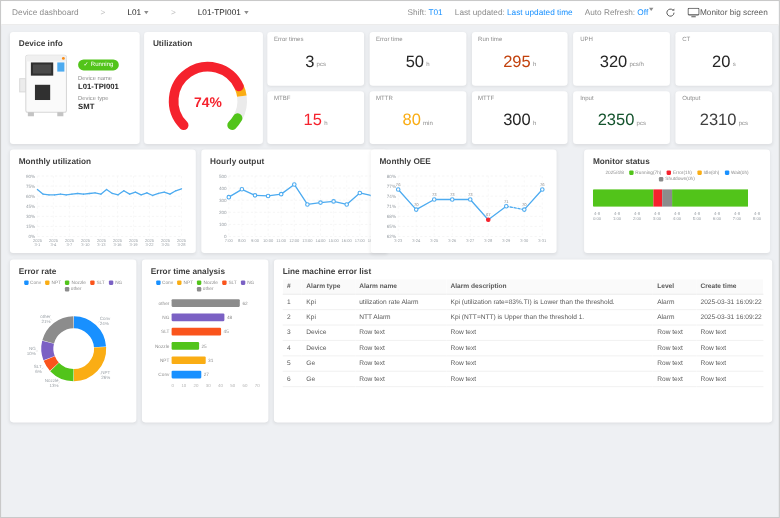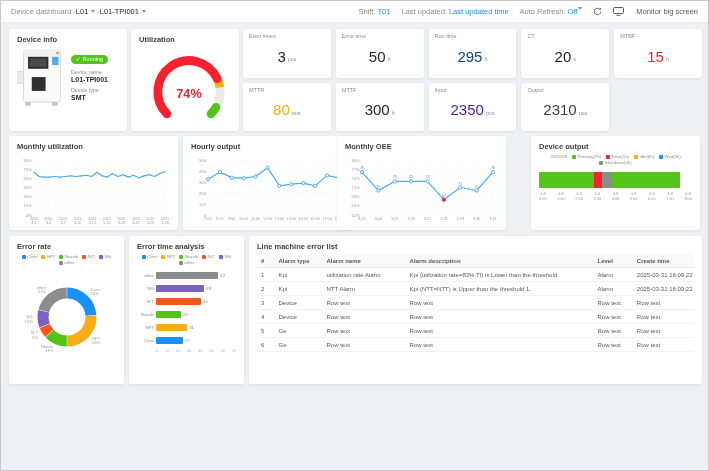--- a/index.html
+++ b/index.html
@@ -1,30 +1,30 @@
 <!DOCTYPE html>
 <html><head>
 <meta charset="utf-8">
 <style>
   html,body{margin:0;padding:0;}
   body{font-family:"Liberation Sans",sans-serif;background:#dcdcdc;}
   #app{position:relative;width:709px;height:471px;background:#eef0f3;border:1px solid #c9c9c9;box-sizing:border-box;overflow:hidden;}
 
   
   #hdr{position:absolute;left:0;top:0;width:100%;height:22px;background:#fff;border-bottom:1px solid #e8e8e8;box-sizing:border-box;display:flex;align-items:center;padding:0 10px;font-size:7.5px;color:#595959;}
-  .bc{display:flex;align-items:center;gap:0;}
+  .bc{display:flex;align-items:center;gap:20px;}
   .bc .root{color:#8c8c8c;}
   .bc .sep{color:#bfbfbf;}
   .bc .crumb{color:#262626;display:flex;align-items:center;gap:2px;cursor:pointer;}
   .caret{display:inline-block;width:0;height:0;border-left:2.5px solid transparent;border-right:2.5px solid transparent;border-top:3.5px solid #8c8c8c;margin-left:1px;}
   #hdr-right{margin-left:auto;display:flex;align-items:center;gap:11px;}
   .hlbl{color:#8c8c8c;}
   .hval{color:#1890ff;margin-left:2px;}
   .hgroup{display:flex;align-items:flex-start;}
-  .hicon{display:flex;align-items:center;gap:12px;color:#595959;cursor:pointer;}
+  .hicon{display:flex;align-items:center;gap:0;color:#595959;cursor:pointer;}
 
   
   .panel{position:absolute;background:#fff;border-radius:3px;box-shadow:0 1px 3px rgba(0,0,0,.07);box-sizing:border-box;padding:6px 8px;}
   .ptitle{font-size:7.5px;font-weight:700;color:#404040;margin-bottom:3px;}
 
   
   #p-device{left:8px;top:28px;width:118px;height:102px;}
   #p-device .body{display:flex;gap:6px;margin-top:2px;}
   .badge{display:inline-flex;align-items:center;gap:2px;background:#52c41a;color:#fff;font-size:5.5px;border-radius:7px;padding:1.5px 5px;}
   .dlbl{font-size:5.3px;color:#8c8c8c;margin-top:4px;}
@@ -174,22 +174,29 @@
       <div class="kpi">
         <div class="klbl">Error time</div>
         <div class="kval">
           <span class="num" style="color: rgb(38, 38, 38);">50</span>
           <span class="unit">h</span>
         </div>
       </div>
       <div class="kpi">
         <div class="klbl">Run time</div>
         <div class="kval">
-          <span class="num" style="color: #0c4a6e;">295</span>
+          <span class="num" style="color: #c2410c;">295</span>
           <span class="unit">h</span>
+        </div>
+      </div>
+      <div class="kpi">
+        <div class="klbl">UPH</div>
+        <div class="kval">
+          <span class="num" style="color: rgb(38, 38, 38);">320</span>
+          <span class="unit">pcs/h</span>
         </div>
       </div>
       <div class="kpi">
         <div class="klbl">CT</div>
         <div class="kval">
           <span class="num" style="color: rgb(38, 38, 38);">20</span>
           <span class="unit">s</span>
         </div>
       </div>
       <div class="kpi">
@@ -209,21 +216,21 @@
       <div class="kpi">
         <div class="klbl">MTTF</div>
         <div class="kval">
           <span class="num" style="color: rgb(38, 38, 38);">300</span>
           <span class="unit">h</span>
         </div>
       </div>
       <div class="kpi">
         <div class="klbl">Input</div>
         <div class="kval">
-          <span class="num" style="color: #4c1d95;">2350</span>
+          <span class="num" style="color: #14532d;">2350</span>
           <span class="unit">pcs</span>
         </div>
       </div>
       <div class="kpi">
         <div class="klbl">Output</div>
         <div class="kval">
           <span class="num" style="color: #404040;">2310</span>
           <span class="unit">pcs</span>
         </div>
       </div>
@@ -414,21 +421,21 @@
           <text x="98.875" y="42.72222222222222" text-anchor="middle" font-size="3.8" fill="#8c8c8c">67</text>
           <circle cx="115.25" cy="33.5" r="1.6" fill="#fff" stroke="#4dabf0" stroke-width="1"></circle>
           <text x="115.25" y="30.5" text-anchor="middle" font-size="3.8" fill="#8c8c8c">71</text>
           <circle cx="131.625" cy="36.55555555555556" r="1.6" fill="#fff" stroke="#4dabf0" stroke-width="1"></circle>
           <text x="131.625" y="33.55555555555556" text-anchor="middle" font-size="3.8" fill="#8c8c8c">70</text>
           <circle cx="148" cy="18.22222222222222" r="1.6" fill="#fff" stroke="#4dabf0" stroke-width="1"></circle>
           <text x="148" y="15.222222222222221" text-anchor="middle" font-size="3.8" fill="#8c8c8c">76</text>
         </svg></div>
   </div>
   <div class="panel cpanel" id="p-c3">
-    <div class="ptitle">Device output</div>
+    <div class="ptitle">Monitor status</div>
     <div>
         <div class="st-legend">
           <span class="st-date">2025/4/8</span>
           <span class="lg-item">
             <span class="lg-dot" style="background: rgb(82, 196, 26);"></span>
             <span>Running(7h)</span>
           </span>
           <span class="lg-item">
             <span class="lg-dot" style="background: rgb(245, 34, 45);"></span>
             <span>Error(1h)</span>

